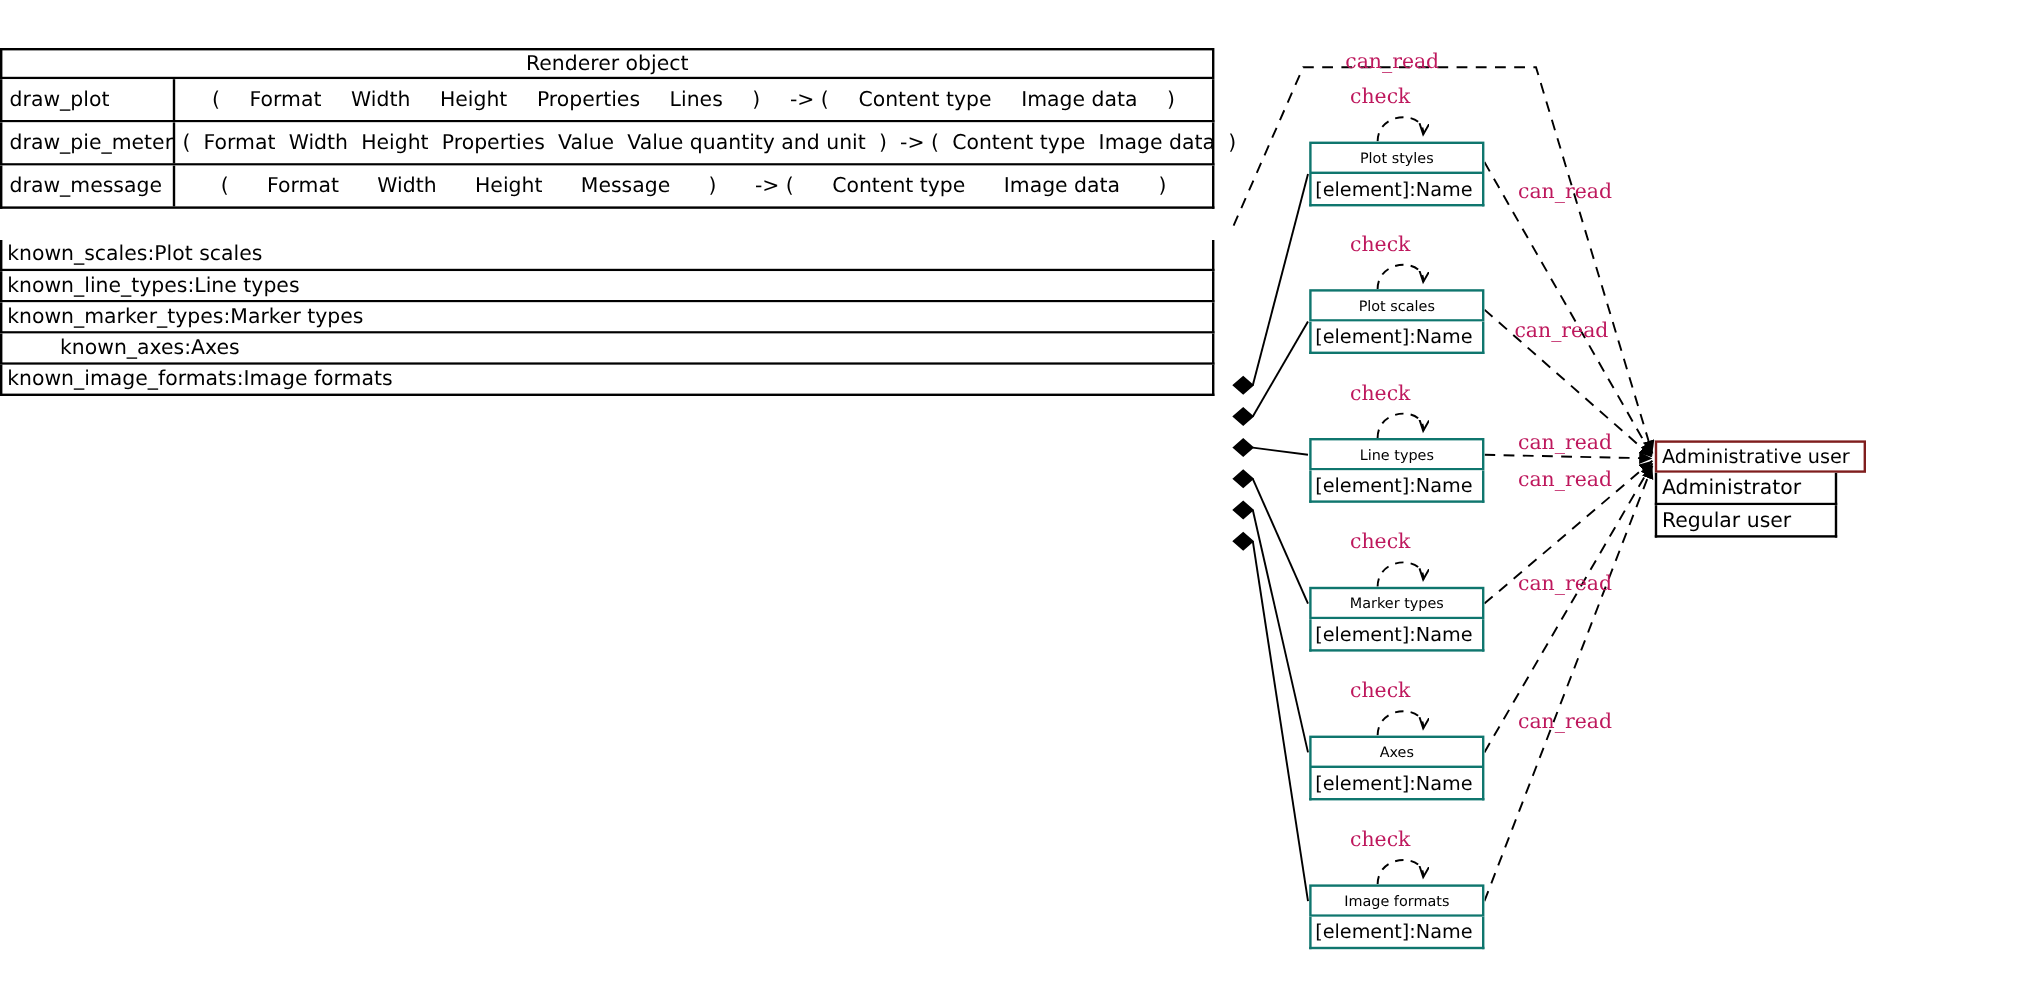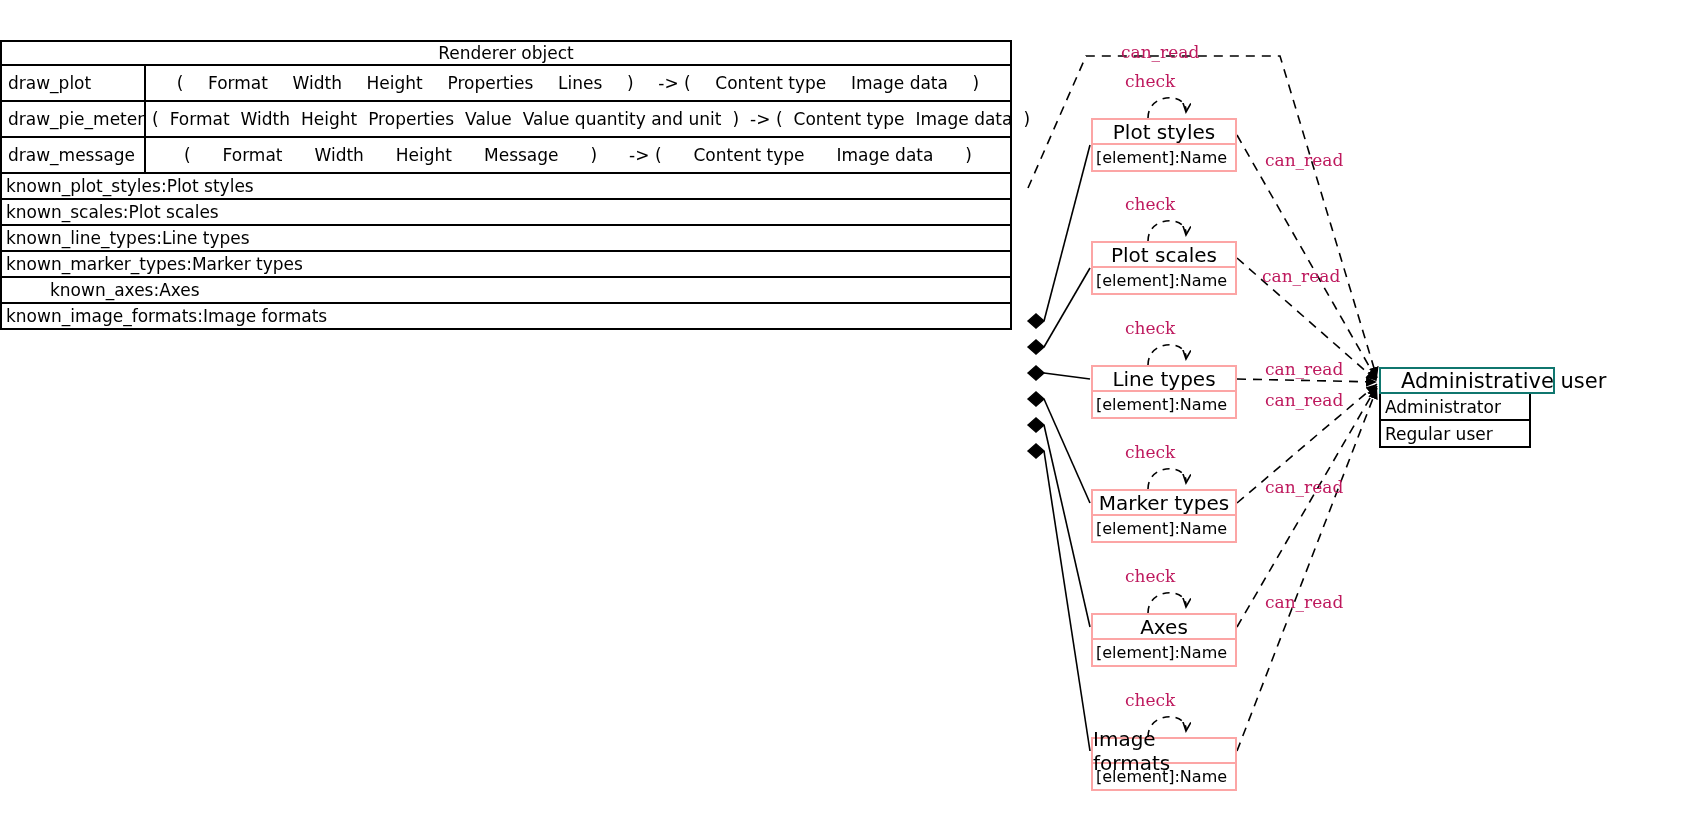--- a/index.html
+++ b/index.html
@@ -90,25 +90,25 @@
   
   .ebox {
     position: absolute;
     width: 146px;
     box-sizing: border-box;
     background: #fff;
   }
   .ebox .e-title,
   .ebox .e-attr {
     box-sizing: border-box;
-    border: 2px solid #fca5a5;
+    border: 2px solid #0f766e;
     height: 27px;
     display: flex;
     align-items: center;
-    font-size: 20px;
+    font-size: 12px;
     background: #fff;
   }
   .ebox .e-title {
     justify-content: center;
   }
   .ebox .e-attr {
     border-top: none;
     padding-left: 3px;
     font-size: 16px;
   }
@@ -117,26 +117,26 @@
   #actor-box {
     position: absolute;
     left: 1379px;
     top: 327px;
     width: 176px;
   }
   #actor-box .a-title {
     box-sizing: border-box;
     width: 176px;
     height: 27px;
-    border: 2px solid #0f766e;
-    background: #fff;
-    display: flex;
-    align-items: center;
-    padding-left: 20px;
-    font-size: 21px;
+    border: 2px solid #7f1d1d;
+    background: #fff;
+    display: flex;
+    align-items: center;
+    padding-left: 4px;
+    font-size: 16px;
     white-space: nowrap;
   }
   #actor-box .a-row {
     box-sizing: border-box;
     width: 152px;
     height: 27px;
     border: 2px solid #000;
     border-top: none;
     background: #fff;
     display: flex;
@@ -257,21 +257,20 @@
         <span>Height</span>
         <span>Message</span>
         <span>)</span>
         <span>-&gt; (</span>
         <span>Content type</span>
         <span>Image data</span>
         <span>)</span>
       </div>
     </div>
 
-    <div class="r-row attr-row" style="top:134px;">known_plot_styles:Plot styles</div>
     <div class="r-row attr-row" style="top:160px;">known_scales:Plot scales</div>
     <div class="r-row attr-row" style="top:186px;">known_line_types:Line types</div>
     <div class="r-row attr-row" style="top:212px;">known_marker_types:Marker types</div>
     <div class="r-row attr-row" style="top:238px;padding-left:48px;">known_axes:Axes</div>
     <div class="r-row attr-row" style="top:264px;">known_image_formats:Image formats</div>
   </div>
 
   <div class="ebox" style="left:1091px; top:78px;">
     <div class="e-title">Plot styles</div>
     <div class="e-attr">[element]:Name</div>

